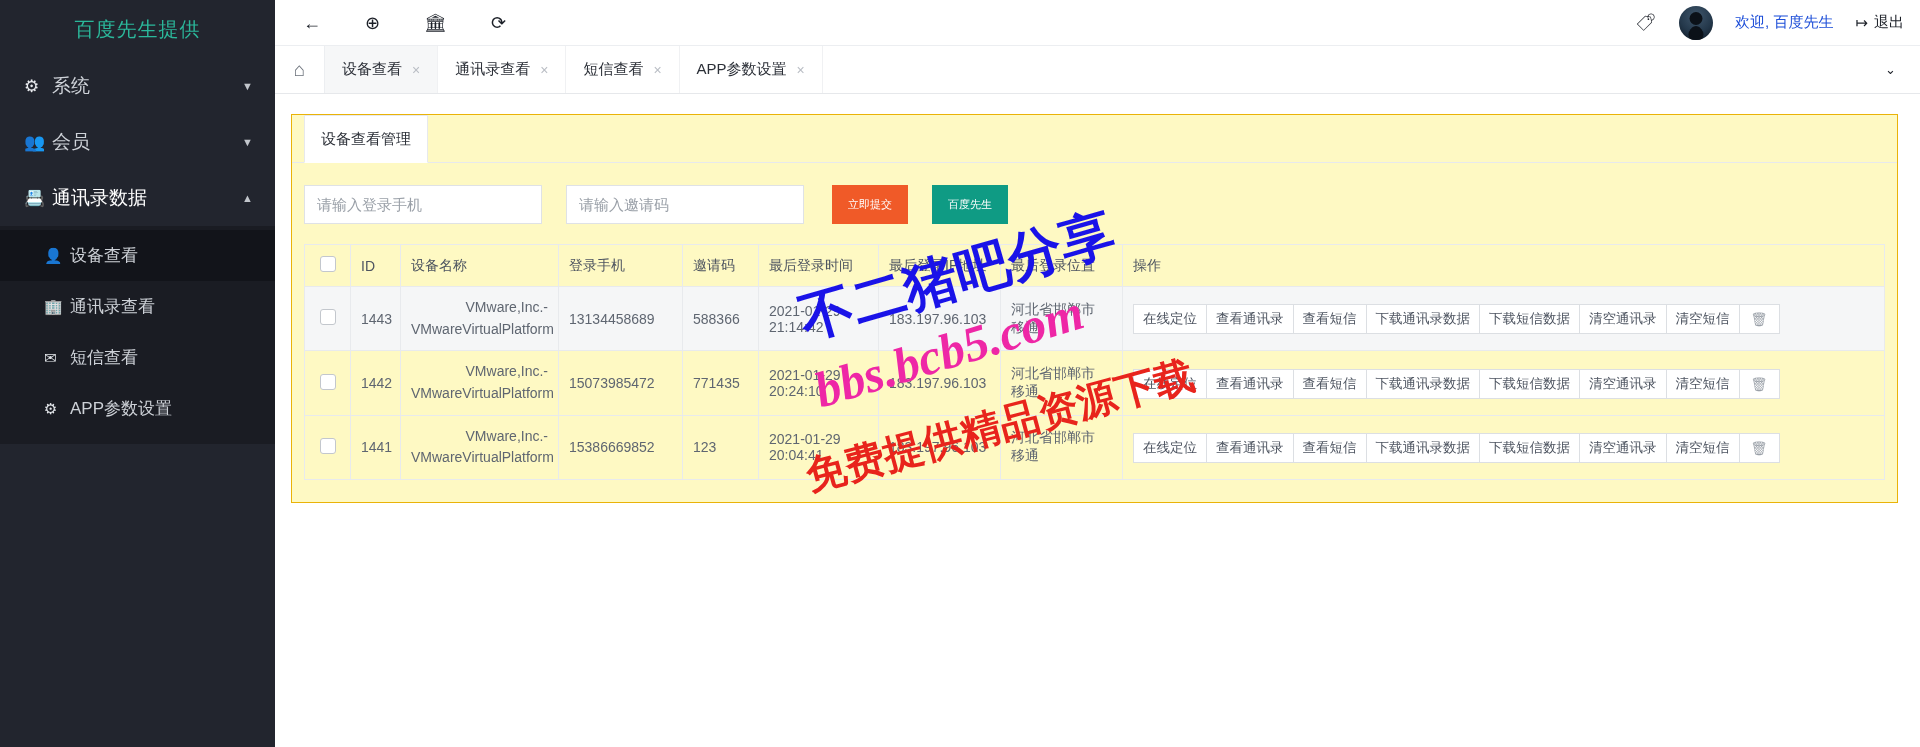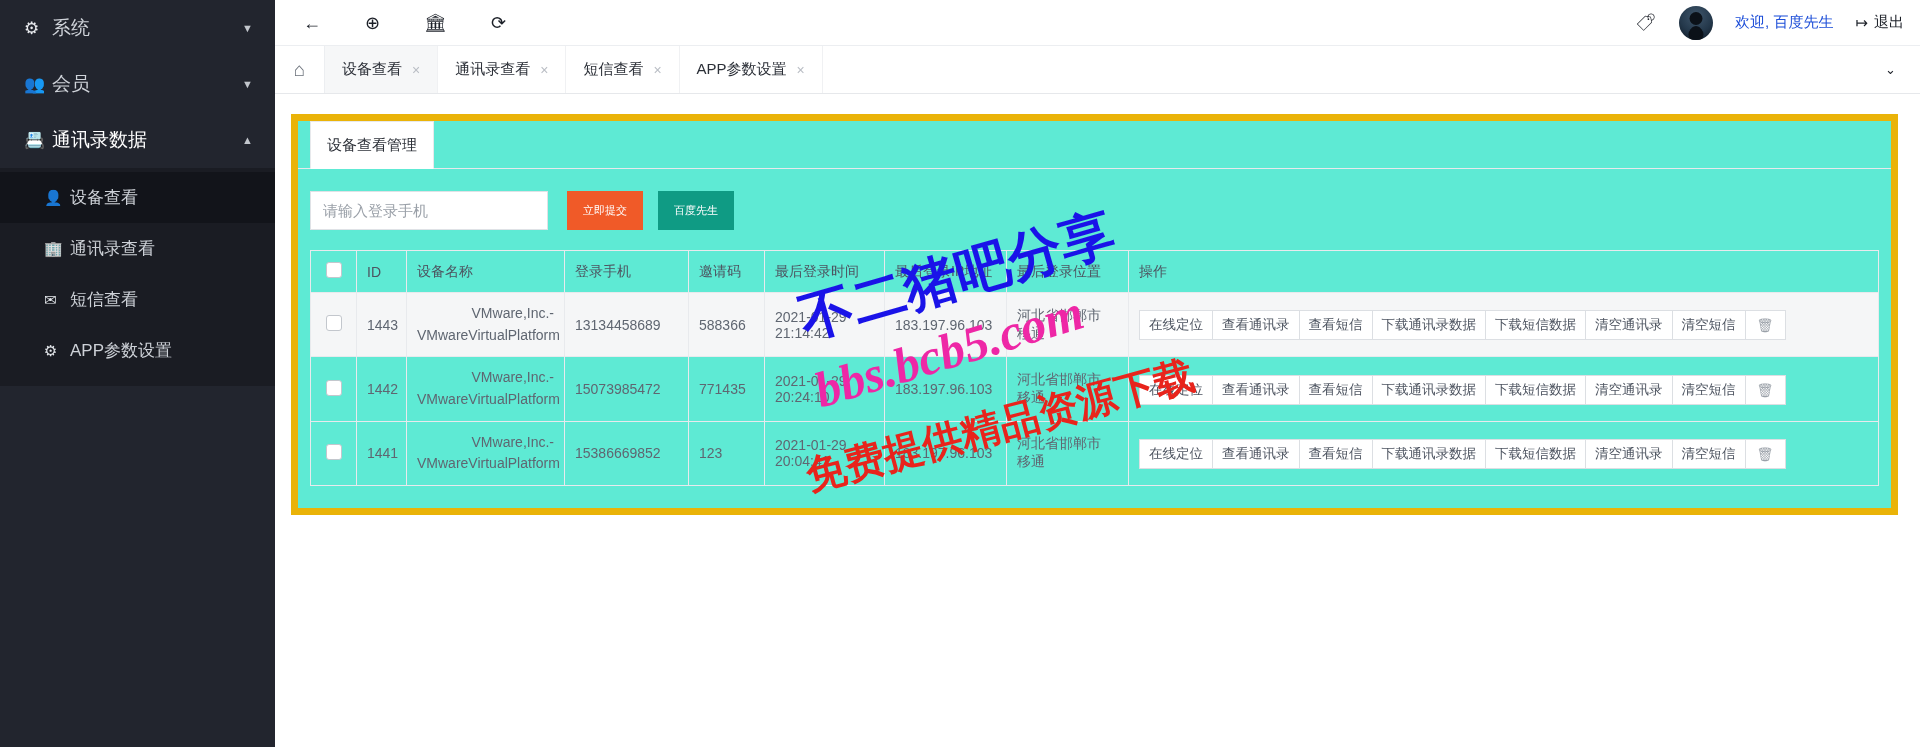--- a/index.html
+++ b/index.html
@@ -80,28 +80,28 @@
     padding: 0 17px; font-size: 15px; color: #2c3038; cursor: pointer;
     border-right: 1px solid #f0f1f3;
   }
   .tab.active { background: #f6f7f8; }
   .tab .x { color: #b9bdc4; font-size: 14px; }
   .tab-drop { margin-left: auto; display: flex; align-items: center; padding: 0 24px;
               font-size: 13px; color: #1b1f27; cursor: pointer; }
 
   
   .content { flex: 1; padding: 20px 22px 0 16px; background: #fff; overflow: hidden; }
-  .card { border: 7px solid #eab308; background: #5eead4; padding: 0 0 22px 0; }
+  .card { border: 1px solid #eab308; background: #fef9c3; padding: 0 0 22px 0; }
   .card-tabs { height: 48px; border-bottom: 1px solid #e7e9ec; display: flex; align-items: stretch; padding-left: 12px;}
   .card-tab {
     display:flex; align-items:center; padding: 0 16px; font-size: 15px; color: #2c3038;
     border: 1px solid #e7e9ec; border-bottom: 1px solid #fff; background: #fff;
     margin-bottom: -1px; cursor: pointer;
   }
-  .filters { display: flex; align-items: flex-end; gap: 15px; padding: 22px 0 0 12px; }
+  .filters { display: flex; align-items: flex-end; gap: 24px; padding: 22px 0 0 12px; }
   .fi { height: 39px; border: 1px solid #dfe2e6; padding: 0 12px; font-size: 15px;
         color: #2c3038; background: #fff; outline: none; }
   .fi::placeholder { color: #9aa0a8; }
   .fi-1 { width: 238px; } .fi-2 { width: 238px; } .fi-3 { width: 238px; }
   .btn { height: 39px; border: none; color: #fff; font-size: 11px; padding: 0 16px;
          cursor: pointer; font-family: inherit; }
   .btn-submit { background: #f05a28; margin-left: 4px; }
   .btn-batch { background: #0f9b84; }
 
   table { border-collapse: collapse; width: calc(100% - 24px); margin: 20px 12px 0 12px;
@@ -141,20 +141,21 @@
   .wm3 { left: 800px; top: 398px; color: #e8241c; font-size: 40px;
          transform: rotate(-15deg); font-family: "DejaVu Sans", sans-serif; }
   .wmwrap { position: absolute; left:0; top:0; width: 1920px; height: 747px; }
 </style>
 </head>
 <body>
 
 <div class="app">
 
   <aside class="sidebar">
+    <div class="brand">百度先生提供</div>
 
     <div class="nav-group">
 
       <div class="nav-item">
         <span class="ico">⚙</span>
         <span class="lbl">系统</span>
         <span class="caret">▼</span>
       </div>
 
       <div class="nav-item">
@@ -239,20 +240,21 @@
       <div class="card">
 
         <div class="card-tabs">
           <div class="card-tab">
             <span>设备查看管理</span>
           </div>
         </div>
 
         <div class="filters">
           <input class="fi fi-1" type="text" placeholder="请输入登录手机" style="">
+          <input class="fi fi-2" type="text" placeholder="请输入邀请码" style="">
           <button class="btn btn-submit">立即提交</button>
           <button class="btn btn-batch">百度先生</button>
         </div>
 
         <table>
           <colgroup>
             <col class="col-cb">
               <col class="col-id">
               <col class="col-dev">
               <col class="col-phone">

